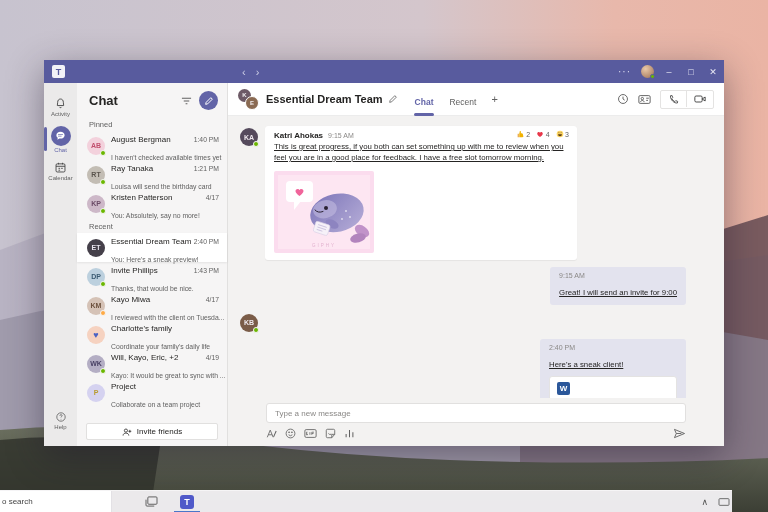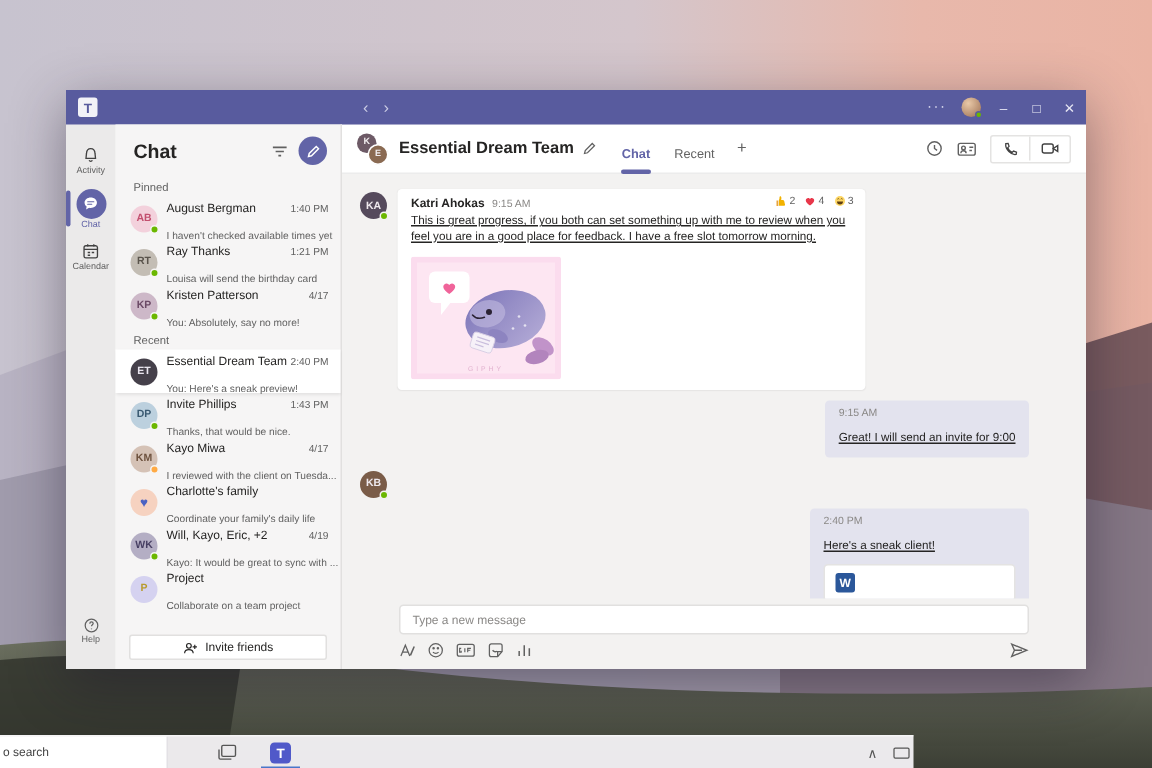--- a/index.html
+++ b/index.html
@@ -3,21 +3,21 @@
 <meta charset="utf-8">
 <style>
   * { margin:0; padding:0; box-sizing:border-box; }
   body { font-family:"Liberation Sans", sans-serif; }
   .screen { position:relative; width:768px; height:512px; overflow:hidden; background:#c9c5d1; }
 
   
   .wallpaper { position:absolute; inset:0; }
 
   
-  .taskbar { position:absolute; left:0; bottom:0; width:609px; height:22px;
+  .taskbar { position:absolute; left:0; bottom:0; width:732px; height:22px;
     background:rgba(242,240,244,.96); display:flex; align-items:center; z-index:5;
     border-top:1px solid rgba(255,255,255,.5); }
   .tb-search { width:112px; height:22px; background:#fff; display:flex; align-items:center;
     font-size:8px; color:#444; padding-left:2px; border-right:1px solid #e3e1e5; }
   .tb-icons { display:flex; align-items:center; gap:14px; margin-left:28px; }
   .tb-icon { width:22px; height:22px; display:flex; align-items:center; justify-content:center; position:relative; }
   .teams-tile { width:14px; height:14px; background:#5059c9; border-radius:3px; color:#fff;
     font-size:9px; font-weight:bold; display:flex; align-items:center; justify-content:center; }
   .tb-underline { position:absolute; bottom:0; left:-2px; width:26px; height:2px; background:#4a76c9; }
   .tb-right { margin-left:auto; display:flex; align-items:center; gap:10px; padding-right:2px;
@@ -252,21 +252,21 @@
             <span class="cl-prev">I haven't checked available times yet</span>
           </span>
           <span class="cl-time">1:40 PM</span>
         </div>
         <div class="cl-row">
           <span class="cl-av av-rt">
               <span>RT</span>
               <span class="st available"></span>
             </span>
           <span class="cl-texts">
-            <span class="cl-name">Ray Thanks</span>
+            <span class="cl-name">Ray Tanaka</span>
             <span class="cl-prev">Louisa will send the birthday card</span>
           </span>
           <span class="cl-time">1:21 PM</span>
         </div>
         <div class="cl-row">
           <span class="cl-av av-kp">
               <span>KP</span>
               <span class="st available"></span>
             </span>
           <span class="cl-texts">

